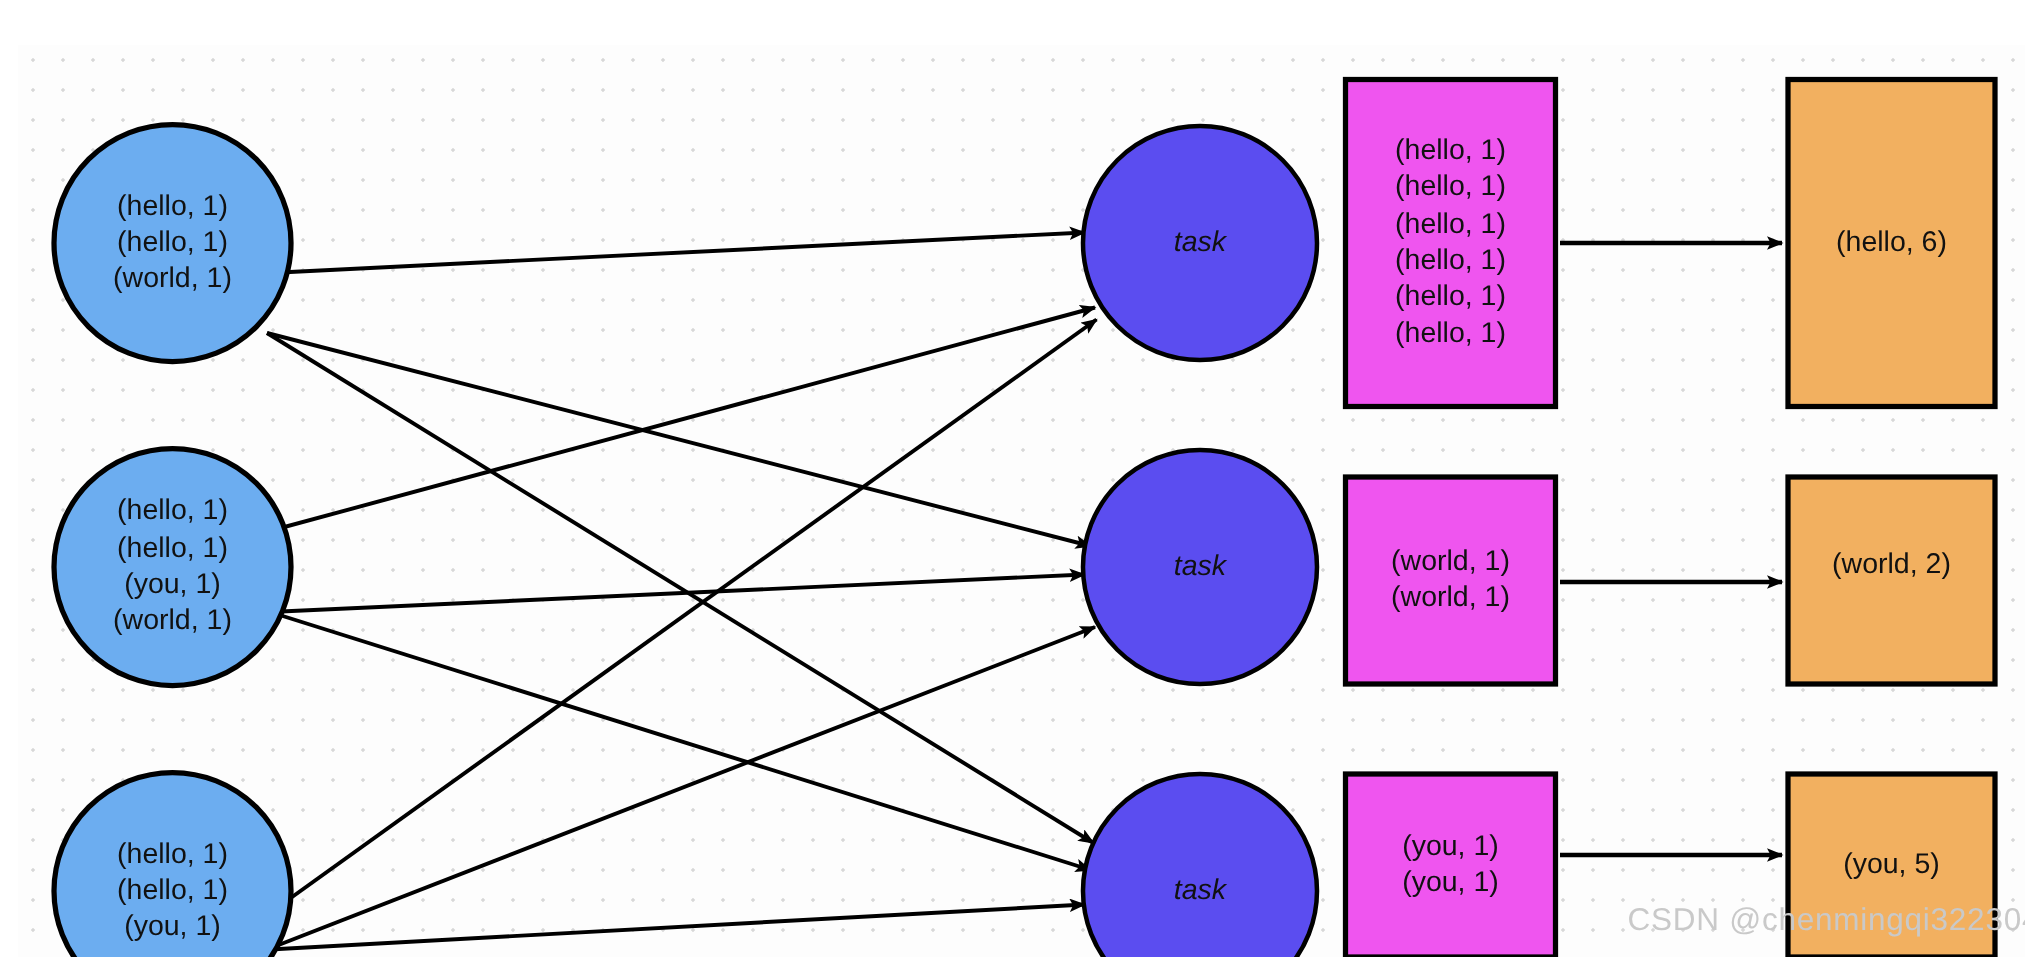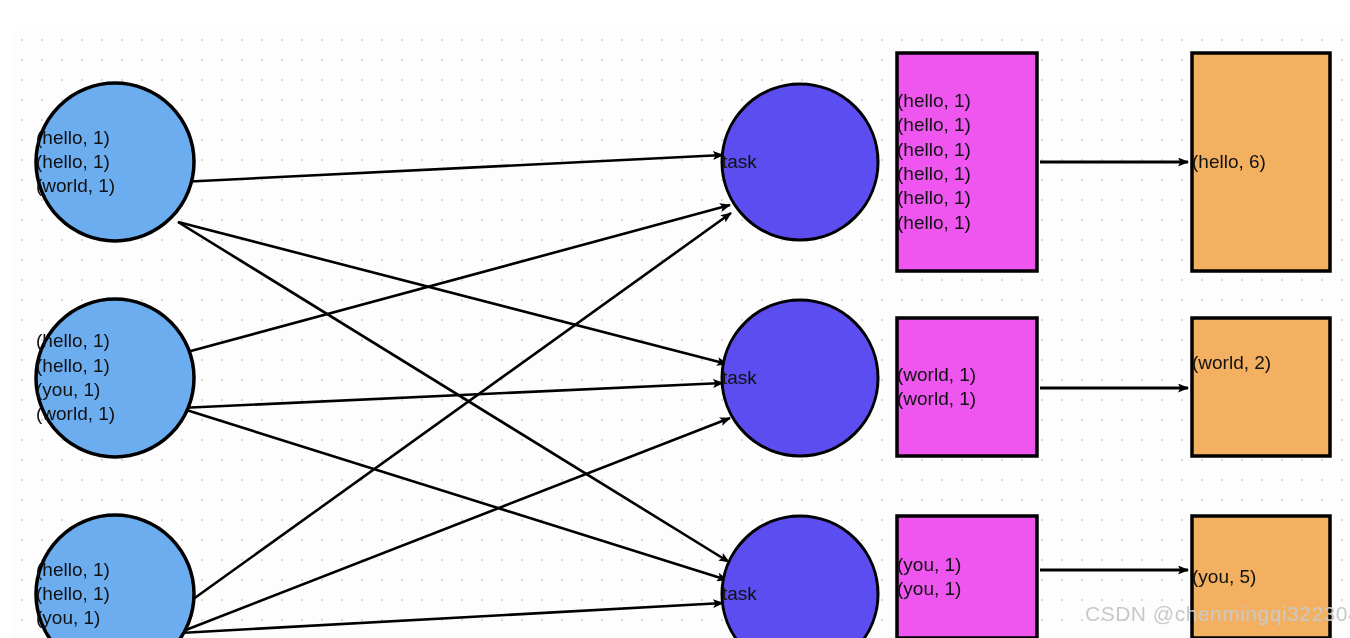--- a/index.html
+++ b/index.html
@@ -23,28 +23,28 @@
     background-image:radial-gradient(circle, #d8d8d8 1px, rgba(0,0,0,0) 1.2px);
     background-size:20px 20px;
     background-position:0 0;
   }
   #svg-layer{
     position:absolute;left:0;top:0;width:1350px;height:638px;
   }
   .node-label{
     position:absolute;
     display:flex;flex-direction:column;
-    justify-content:center;
+    align-items:center;justify-content:center;
     pointer-events:none;
     color:#111111;
     line-height:1.28;
     white-space:nowrap;
   }
   .src-circle-label{font-size:19px;}
-  .task-label{font-size:19px;}
+  .task-label{font-size:19px;font-style:italic;}
   .mag-label{font-size:19px;}
   .res-label{font-size:19px;}
   .watermark{
     position:absolute;
     font-size:21px;
     color:#c9c9c9;
     letter-spacing:0.5px;
     white-space:nowrap;
     font-family:"Liberation Sans", sans-serif;
   }
@@ -135,21 +135,21 @@
         <div>(world, 1)</div>
         <div>(world, 1)</div>
       </div>
       <div class="node-label mag-label" style="left: 897px; top: 516px; width: 140px; height: 122px;">
         <div>(you, 1)</div>
         <div>(you, 1)</div>
       </div>
       <div class="node-label res-label" style="left: 1192px; top: 53px; width: 138px; height: 218px;">
         <div>(hello, 6)</div>
       </div>
-      <div class="node-label res-label" style="left: 1192px; top: 310px; width: 138px; height: 106px;">
+      <div class="node-label res-label" style="left: 1192px; top: 324px; width: 138px; height: 106px;">
         <div>(world, 2)</div>
       </div>
       <div class="node-label res-label" style="left: 1192px; top: 516px; width: 138px; height: 122px;">
         <div>(you, 5)</div>
       </div>
     </div>
 
   <div class="watermark" style="left: 1085px; top: 602px;">CSDN @chenmingqi322304</div>
 
 </div>

